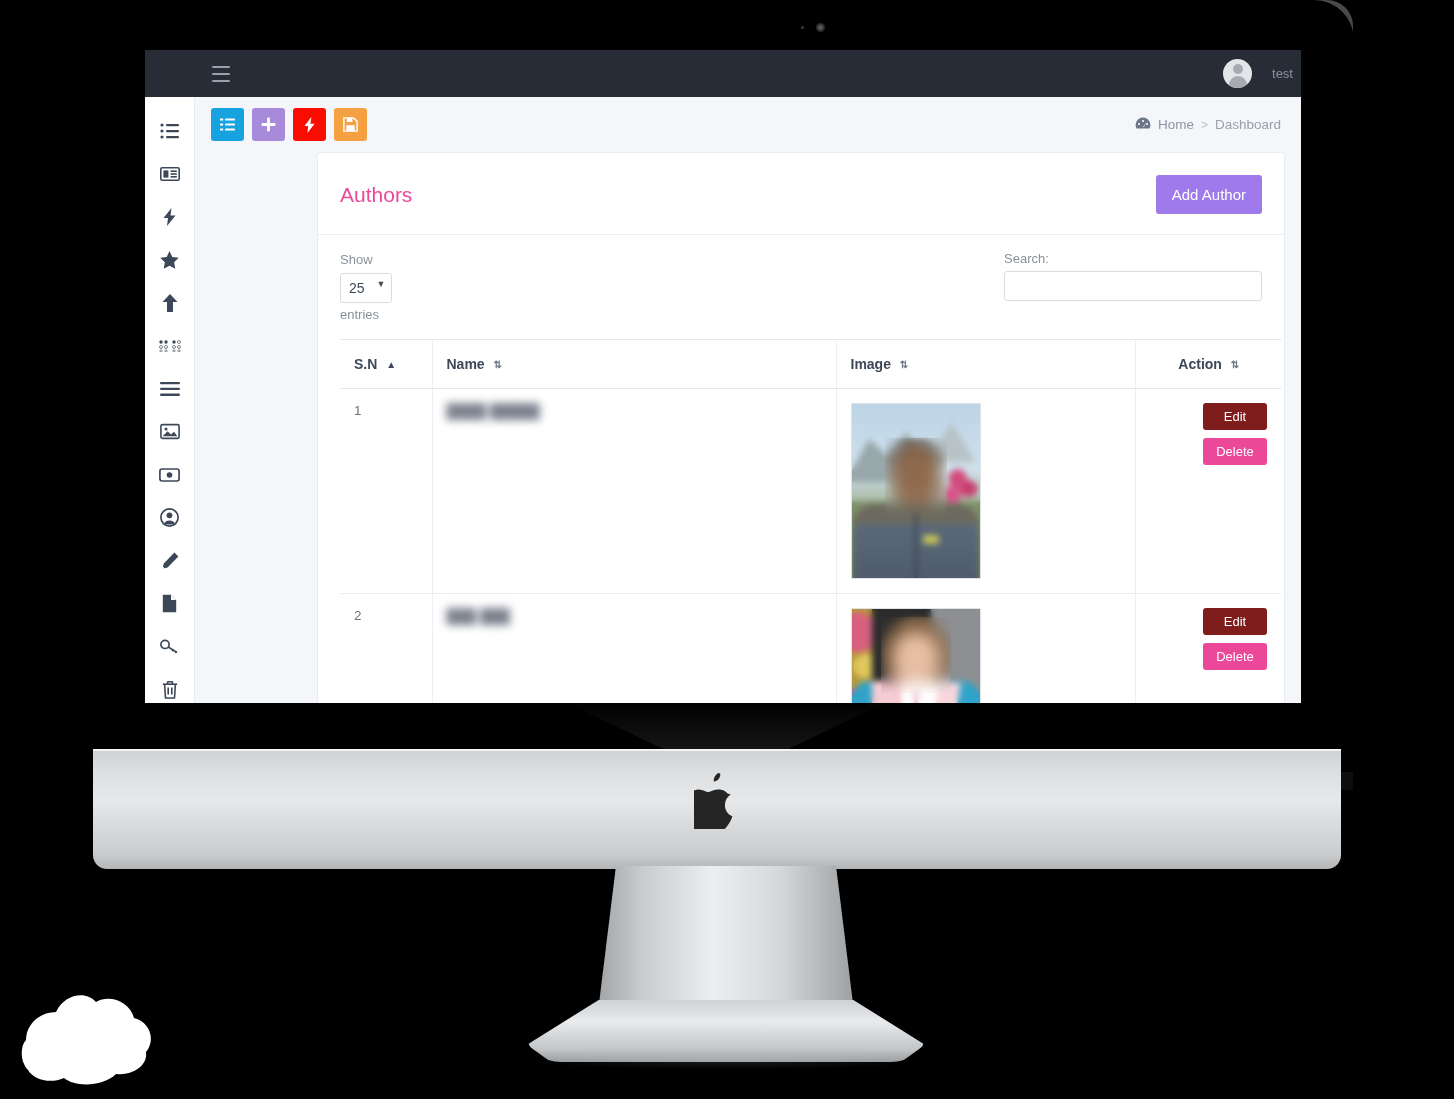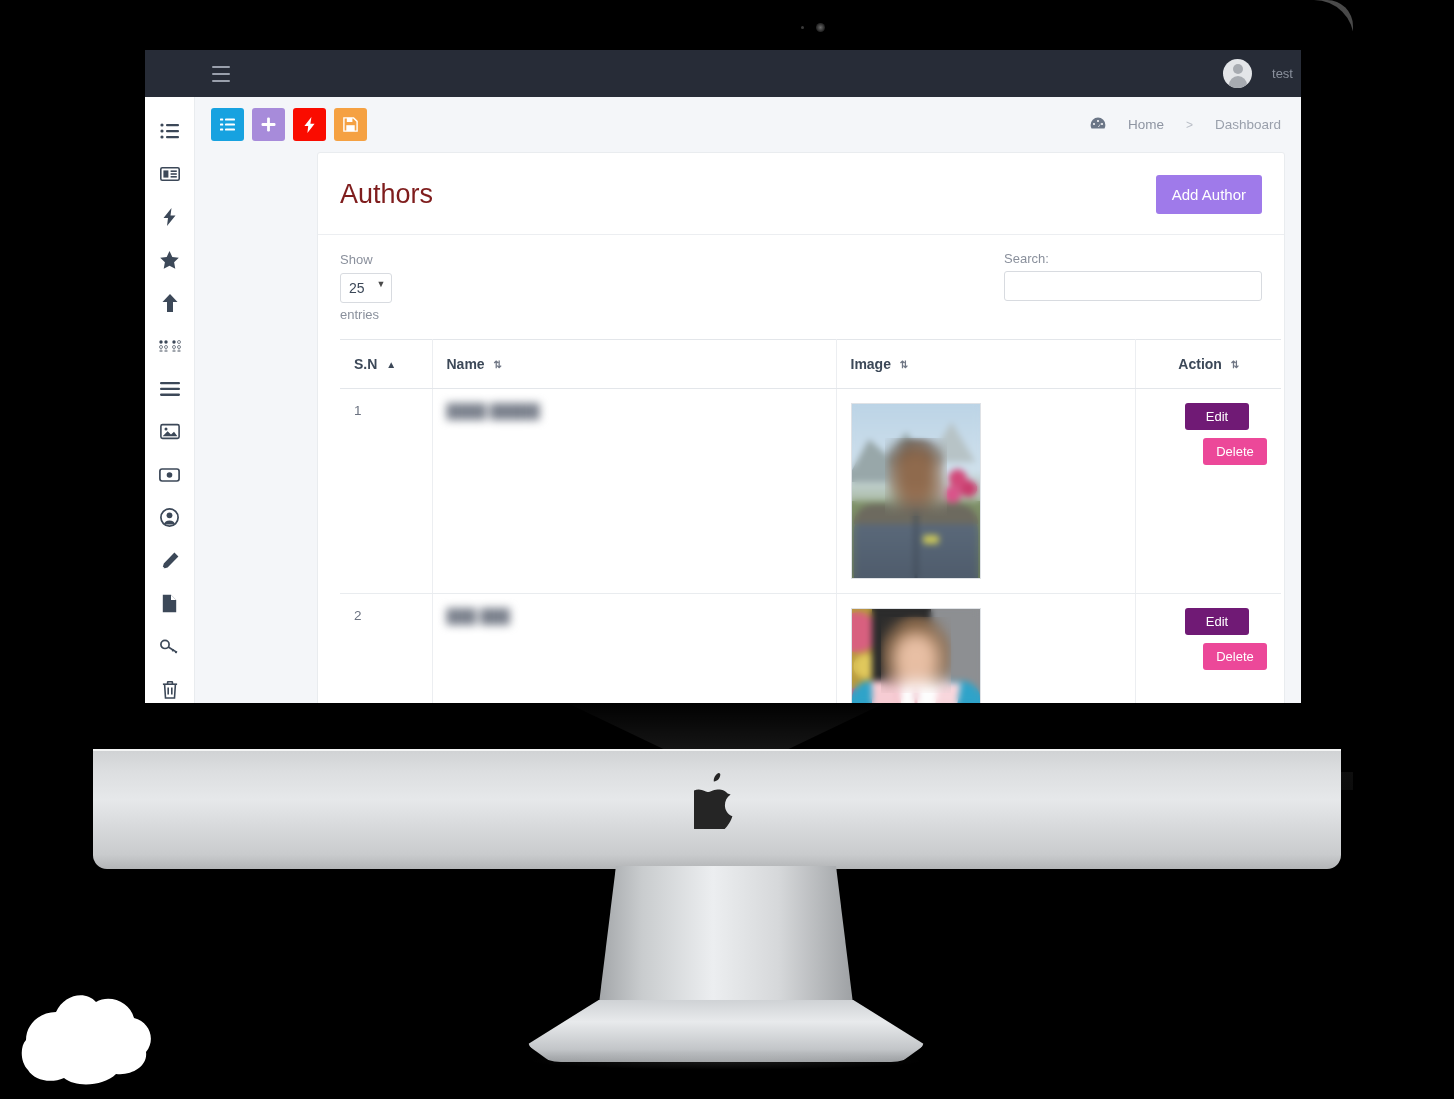--- a/index.html
+++ b/index.html
@@ -189,21 +189,21 @@
     align-items: center;
     justify-content: center;
     cursor: pointer;
   }
   .qbtn svg { display:block; }
 
   .breadcrumb {
     margin-left: auto;
     display: flex;
     align-items: center;
-    gap: 22px;
+    gap: 7px;
     font-size: 13.5px;
     color: #9aa0ac;
     white-space: nowrap;
   }
   .crumb-link { color: #8e95a2; }
   .crumb-sep { color: #b9bec7; font-size: 12px; }
   .crumb-cur { color: #9aa0ac; }
 
   
   .card {
@@ -213,22 +213,22 @@
     border: 1px solid #e9ecef;
     border-radius: 3px;
   }
   .card-head {
     display: flex;
     align-items: center;
     padding: 22px 22px 20px 22px;
     border-bottom: 1px solid #eceef1;
   }
   .card-title {
-    font-size: 27px;
-    color: #7f1d1d;
+    font-size: 21px;
+    color: #ec4899;
     font-weight: 400;
   }
   .add-btn {
     margin-left: auto;
     background: #9f7aea;
     color: #ffffff;
     border: none;
     border-radius: 3px;
     font-size: 15px;
     padding: 11px 16px;
@@ -375,21 +375,21 @@
     width: 64px;
     padding: 6px 0;
     text-align: center;
     border: none;
     border-radius: 3px;
     color: #ffffff;
     font-size: 13px;
     cursor: pointer;
     font-family: "Liberation Sans", sans-serif;
   }
-  .btn-edit { background: #701a75; margin: 0 18px 8px auto; }
+  .btn-edit { background: #7f1d1d; margin: 0 0 8px auto; }
   .btn-delete { background: #ec4899; margin: 0 0 0 auto; }
 
   
   .chin {
     position: absolute;
     left: 93px;
     top: 749px;
     width: 1248px;
     height: 120px;
     background: linear-gradient(180deg,#cfd1d3 0%, #dcdee0 18%, #e6e8ea 42%, #c9cbcd 88%, #b3b5b7 100%);

